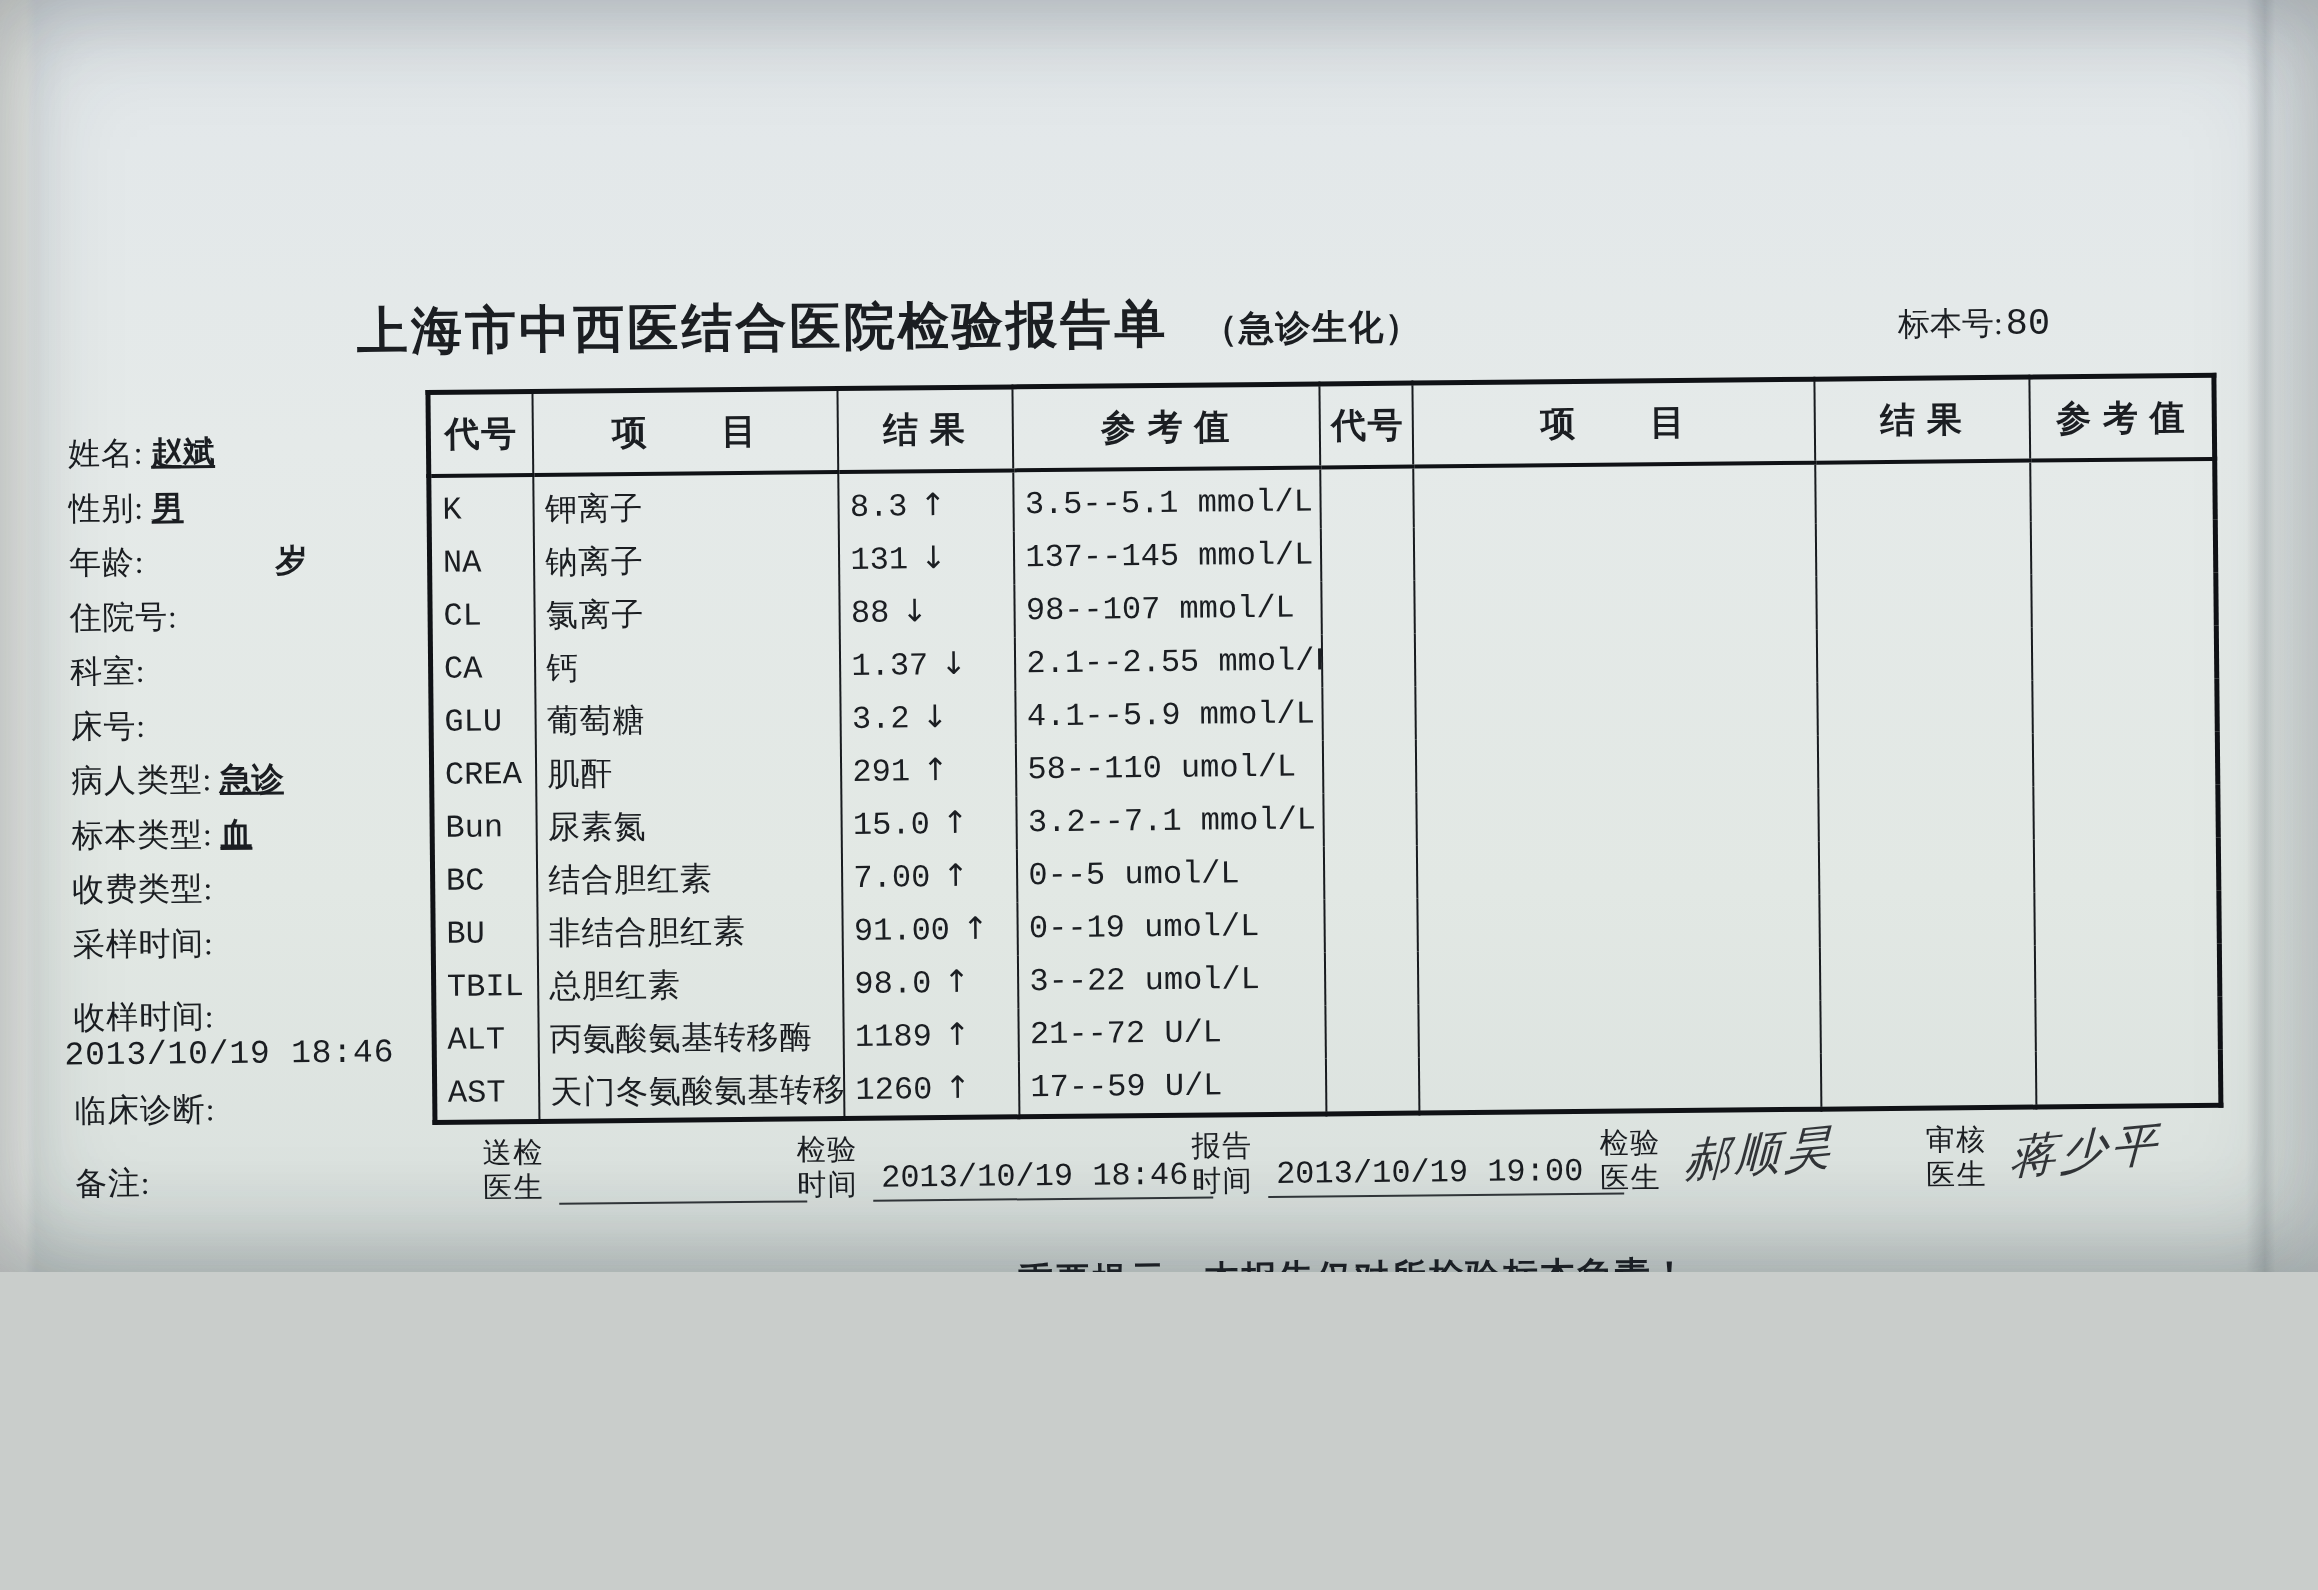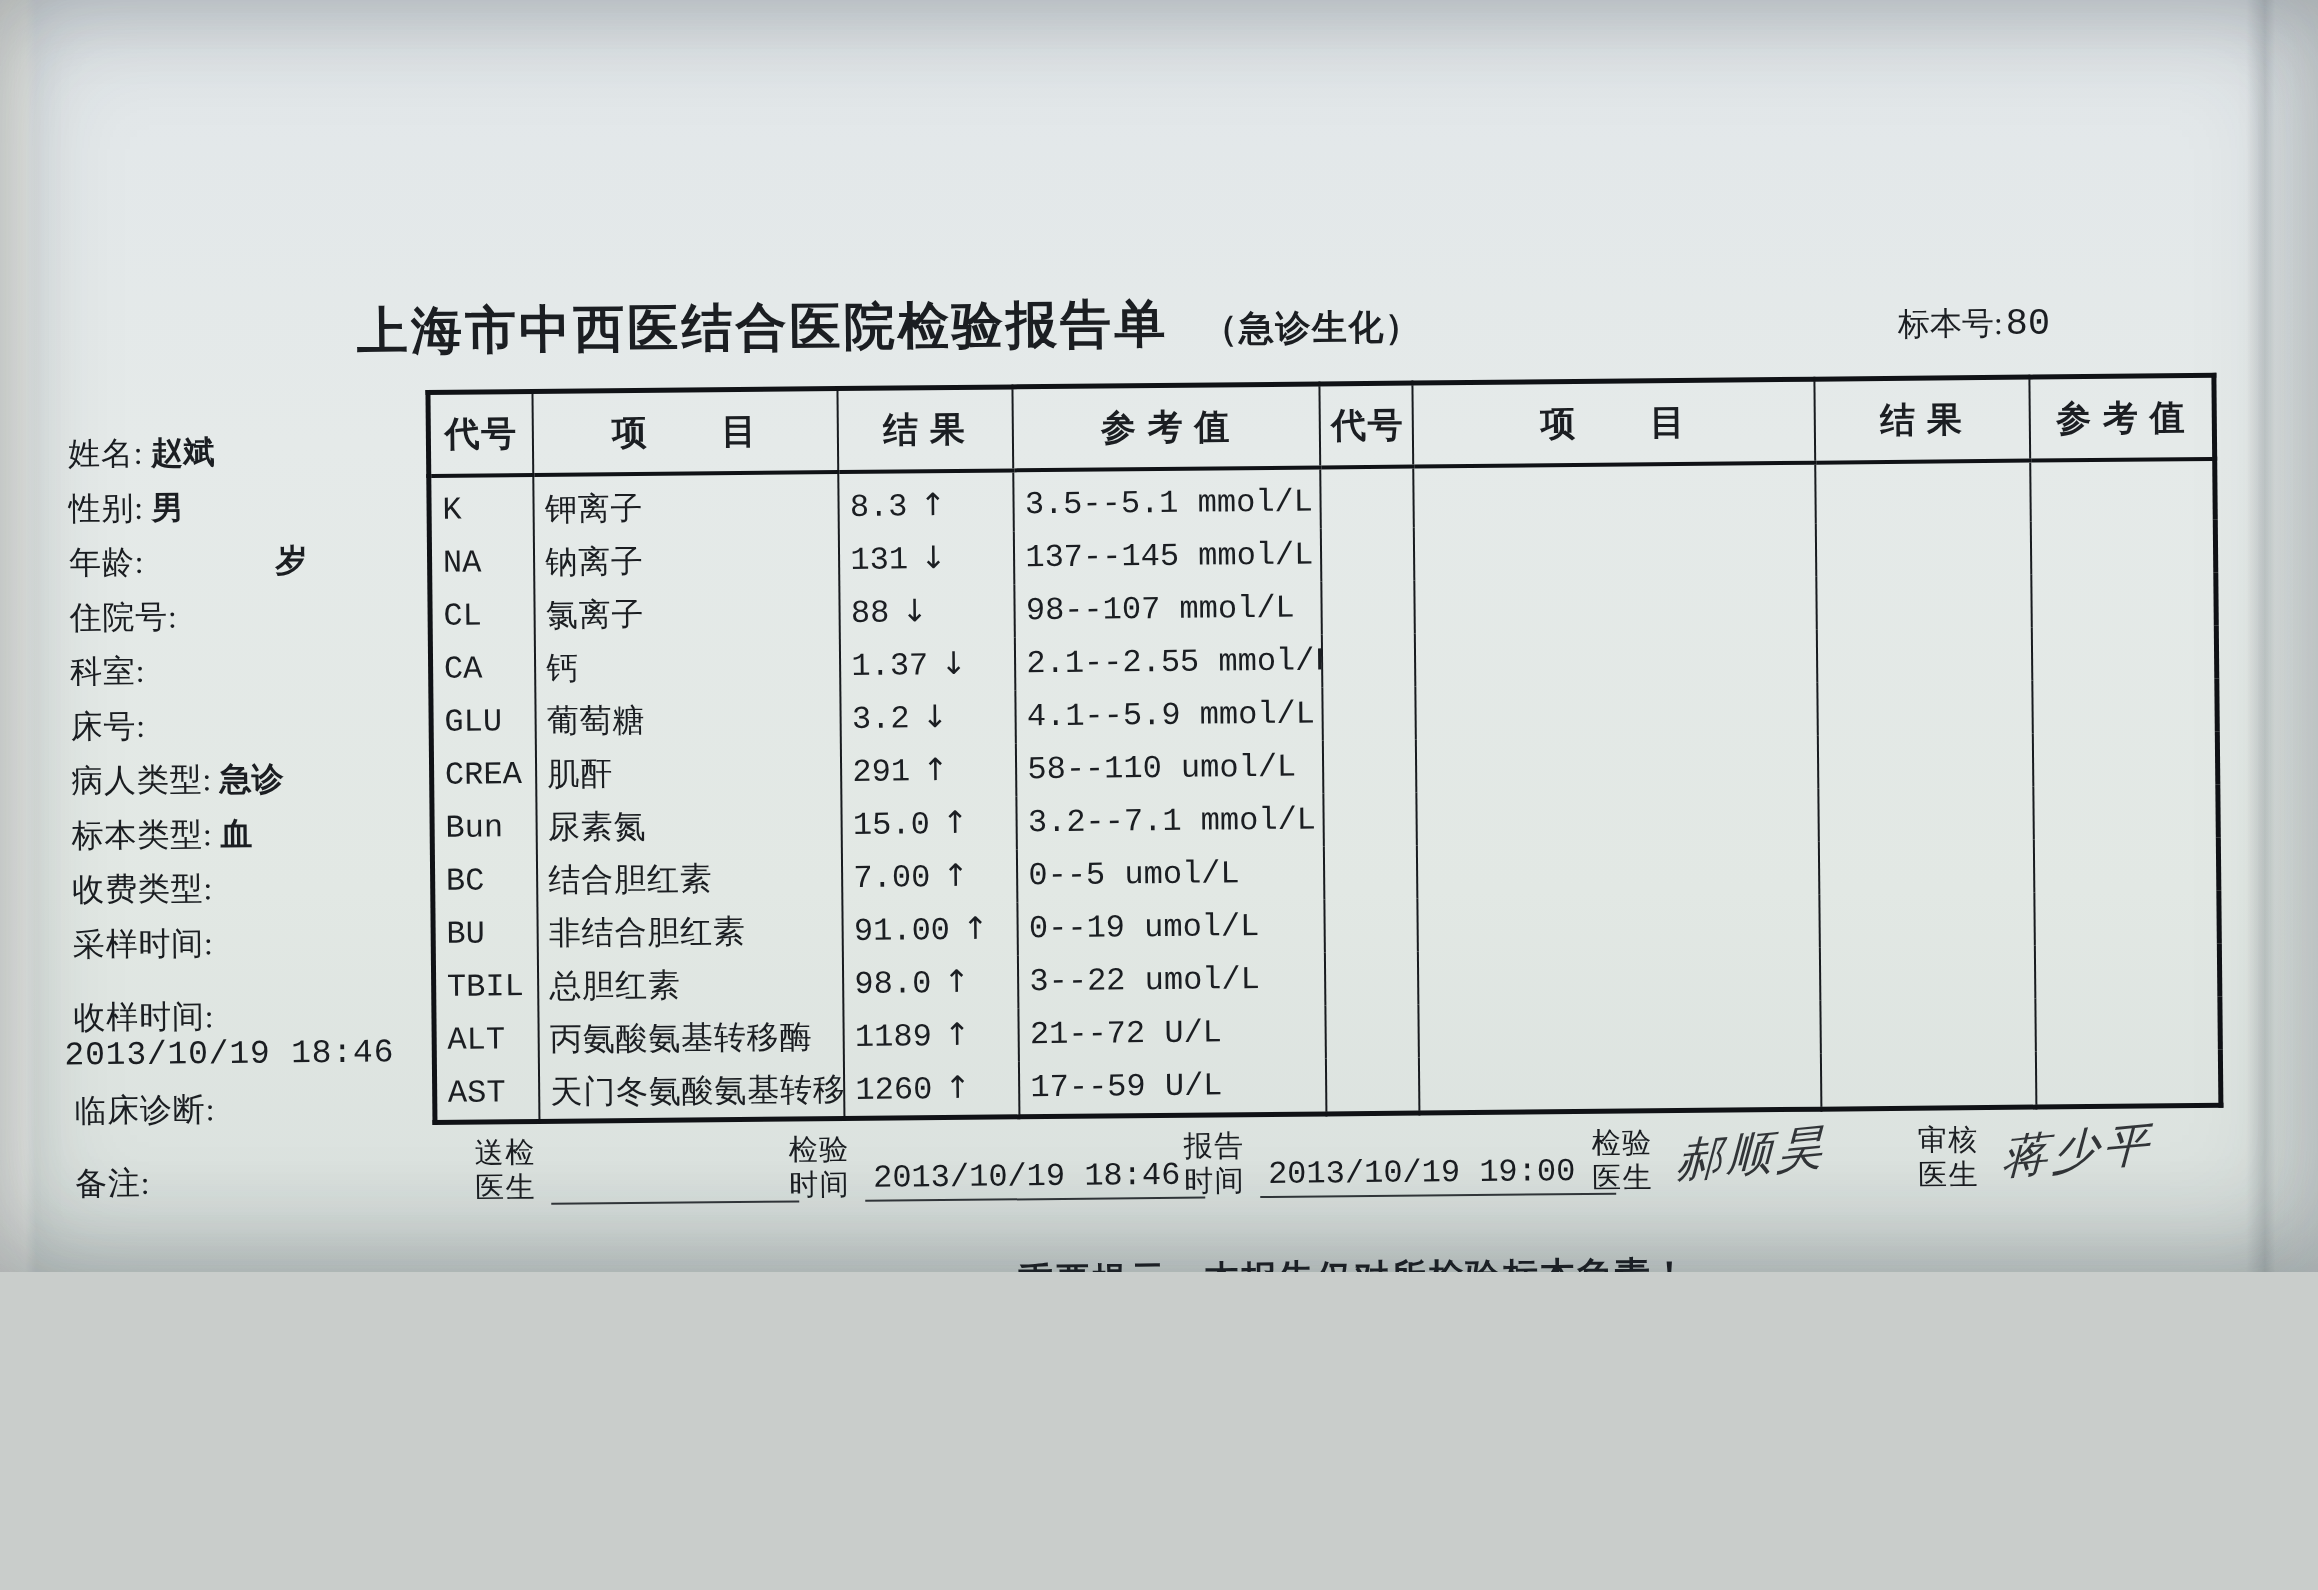--- a/index.html
+++ b/index.html
@@ -24,21 +24,21 @@
   .title{font-size:51px;font-weight:700;letter-spacing:3.1px;}
   .subtitle{font-size:35px;font-weight:600;margin-left:34px;letter-spacing:1.5px;}
   .specimen{position:absolute;left:1902px;top:310px;font-size:32px;white-space:nowrap;}
   .specimen .v{font-size:37px;margin-left:3px;font-family:"Liberation Mono","DejaVu Sans Mono",monospace;}
 
   
   .patient{position:absolute;left:71px;top:425px;width:371px;font-size:32px;}
   .p-row{line-height:36px;margin-bottom:18.5px;white-space:nowrap;}
   .p-row.gap-lg{margin-top:37px;}
   .p-label{letter-spacing:0.8px;}
-  .p-value{font-family:"Liberation Sans","DejaVu Sans",sans-serif;font-weight:700;margin-left:7.7px;}
+  .p-value{font-family:"Liberation Sans","DejaVu Sans",sans-serif;font-weight:700;margin-left:7.7px;text-decoration:underline;}
   .p-suffix{margin-left:131px;font-family:"Liberation Sans","DejaVu Sans",sans-serif;font-weight:700;}
   .p-below{font-family:"Liberation Mono","DejaVu Sans Mono",monospace;font-size:33px;margin:3.1px 0 0 -9.3px;letter-spacing:0.8px;}
 
   
   table.lab{position:absolute;left:429px;top:383px;border-collapse:collapse;table-layout:fixed;
     width:1786px;border:5.4px solid #101216;}
   .lab th,.lab td{border-left:2.3px solid #181b1f;border-right:2.3px solid #181b1f;
     padding:0 10.8px;white-space:nowrap;overflow:hidden;}
   .lab thead th{height:79px;font-size:35px;font-weight:700;letter-spacing:1.5px;
     border-bottom:4.6px solid #101216;text-align:center;}
@@ -46,21 +46,21 @@
   .lab tbody tr:first-child td{padding-top:6.2px;}
   td.c-code{font-family:"Liberation Mono","DejaVu Sans Mono",monospace;font-size:31px;}
   td.c-item{font-size:32px;letter-spacing:0.8px;}
   td.c-result{font-family:"Liberation Mono","DejaVu Sans Mono",monospace;font-size:32px;}
   .arrow{margin-left:12.4px;font-family:"DejaVu Sans","Liberation Sans",sans-serif;font-size:31px;}
   td.c-ref{font-family:"Liberation Mono","DejaVu Sans Mono",monospace;font-size:31px;}
 
   
   .footer{position:absolute;left:0;top:1129px;width:2319px;height:154px;font-size:29px;}
   .f-block{position:absolute;display:flex;align-items:flex-end;gap:15.4px;}
-  .f-labels{line-height:35px;letter-spacing:1.5px;}
+  .f-labels{line-height:35px;letter-spacing:1.5px;margin-left:8px;}
   .f-value{font-family:"Liberation Mono","DejaVu Sans Mono",monospace;font-size:32px;
     display:inline-block;padding:0 7.7px 3.1px;}
   .f-underline{border-bottom:2.3px solid #32363a;}
   .f-b0{left:471px;}  .f-b0 .f-value{min-width:232px;}
   .f-b1{left:785px;} .f-b1 .f-value{min-width:324px;}
   .f-b2{left:1180px;} .f-b2 .f-value{min-width:340px;}
   .f-b3{left:1588px;} .f-b4{left:1914px;}
   .sig{font-size:46px;font-style:italic;opacity:.88;padding-bottom:9.3px;
     transform:rotate(-5deg) skewX(-7deg);letter-spacing:4.6px;}
   .notice{position:absolute;left:1013px;top:1256px;font-size:35px;font-weight:700;letter-spacing:2.3px;

